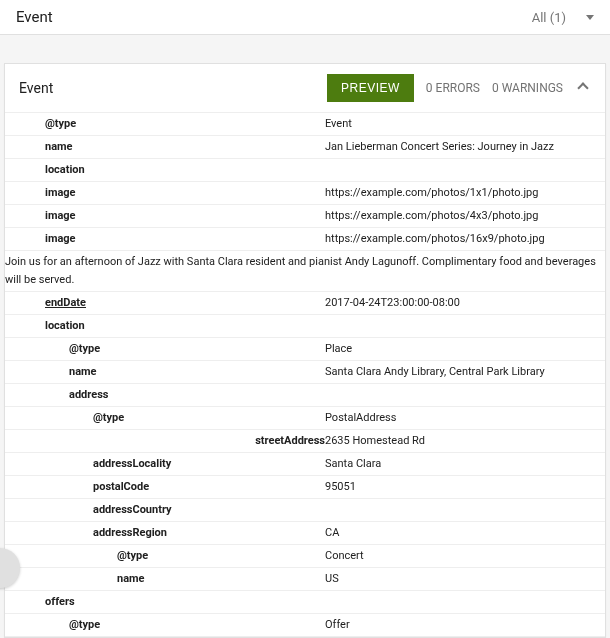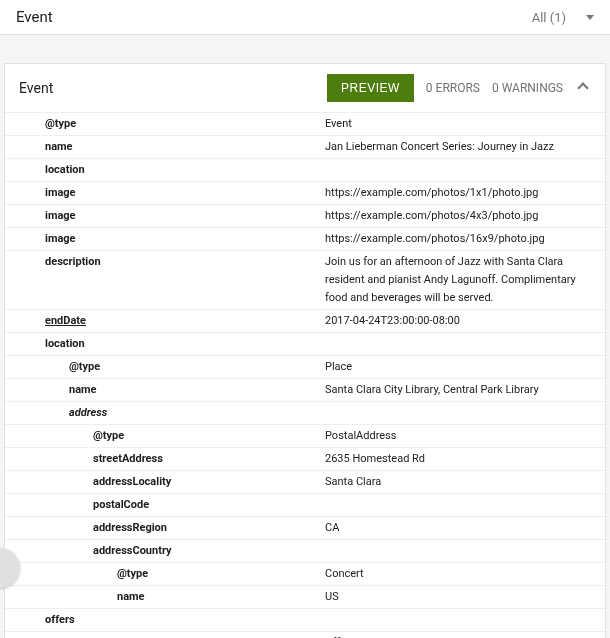--- a/index.html
+++ b/index.html
@@ -129,67 +129,67 @@
       </div>
       <div class="row">
         <div class="key" style="padding-left: 40px;">image</div>
         <div class="val">https://example.com/photos/4x3/photo.jpg</div>
       </div>
       <div class="row">
         <div class="key" style="padding-left: 40px;">image</div>
         <div class="val">https://example.com/photos/16x9/photo.jpg</div>
       </div>
       <div class="row">
-        <div class="key" style="padding-left: 40px;">description</div>
         <div class="val">Join us for an afternoon of Jazz with Santa Clara resident and pianist Andy Lagunoff. Complimentary food and beverages will be served.</div>
       </div>
       <div class="row">
         <div class="key" style="padding-left: 40px; text-decoration: underline;">endDate</div>
         <div class="val">2017-04-24T23:00:00-08:00</div>
       </div>
       <div class="row">
         <div class="key" style="padding-left: 40px;">location</div>
         <div class="val"></div>
       </div>
       <div class="row">
         <div class="key" style="padding-left: 64px;">@type</div>
         <div class="val">Place</div>
       </div>
       <div class="row">
         <div class="key" style="padding-left: 64px;">name</div>
-        <div class="val">Santa Clara City Library, Central Park Library</div>
-      </div>
-      <div class="row">
-        <div class="key" style="padding-left: 64px; font-style: italic;">address</div>
+        <div class="val">Santa Clara Andy Library, Central Park Library</div>
+      </div>
+      <div class="row">
+        <div class="key" style="padding-left: 64px;">address</div>
         <div class="val"></div>
       </div>
       <div class="row">
         <div class="key" style="padding-left: 88px;">@type</div>
         <div class="val">PostalAddress</div>
       </div>
       <div class="row">
-        <div class="key" style="padding-left: 88px;">streetAddress</div>
+        <div class="key" style="padding-left: 88px; text-align: right;">streetAddress</div>
         <div class="val">2635 Homestead Rd</div>
       </div>
       <div class="row">
         <div class="key" style="padding-left: 88px;">addressLocality</div>
         <div class="val">Santa Clara</div>
       </div>
       <div class="row">
         <div class="key" style="padding-left: 88px;">postalCode</div>
+        <div class="val">95051</div>
+      </div>
+      <div class="row">
+        <div class="key" style="padding-left: 88px;">addressCountry</div>
+        <div class="val"></div>
       </div>
       <div class="row">
         <div class="key" style="padding-left: 88px;">addressRegion</div>
         <div class="val">CA</div>
       </div>
       <div class="row">
-        <div class="key" style="padding-left: 88px;">addressCountry</div>
-        <div class="val"></div>
-      </div>
-      <div class="row">
         <div class="key" style="padding-left: 112px;">@type</div>
         <div class="val">Concert</div>
       </div>
       <div class="row">
         <div class="key" style="padding-left: 112px;">name</div>
         <div class="val">US</div>
       </div>
       <div class="row">
         <div class="key" style="padding-left: 40px;">offers</div>
         <div class="val"></div>

